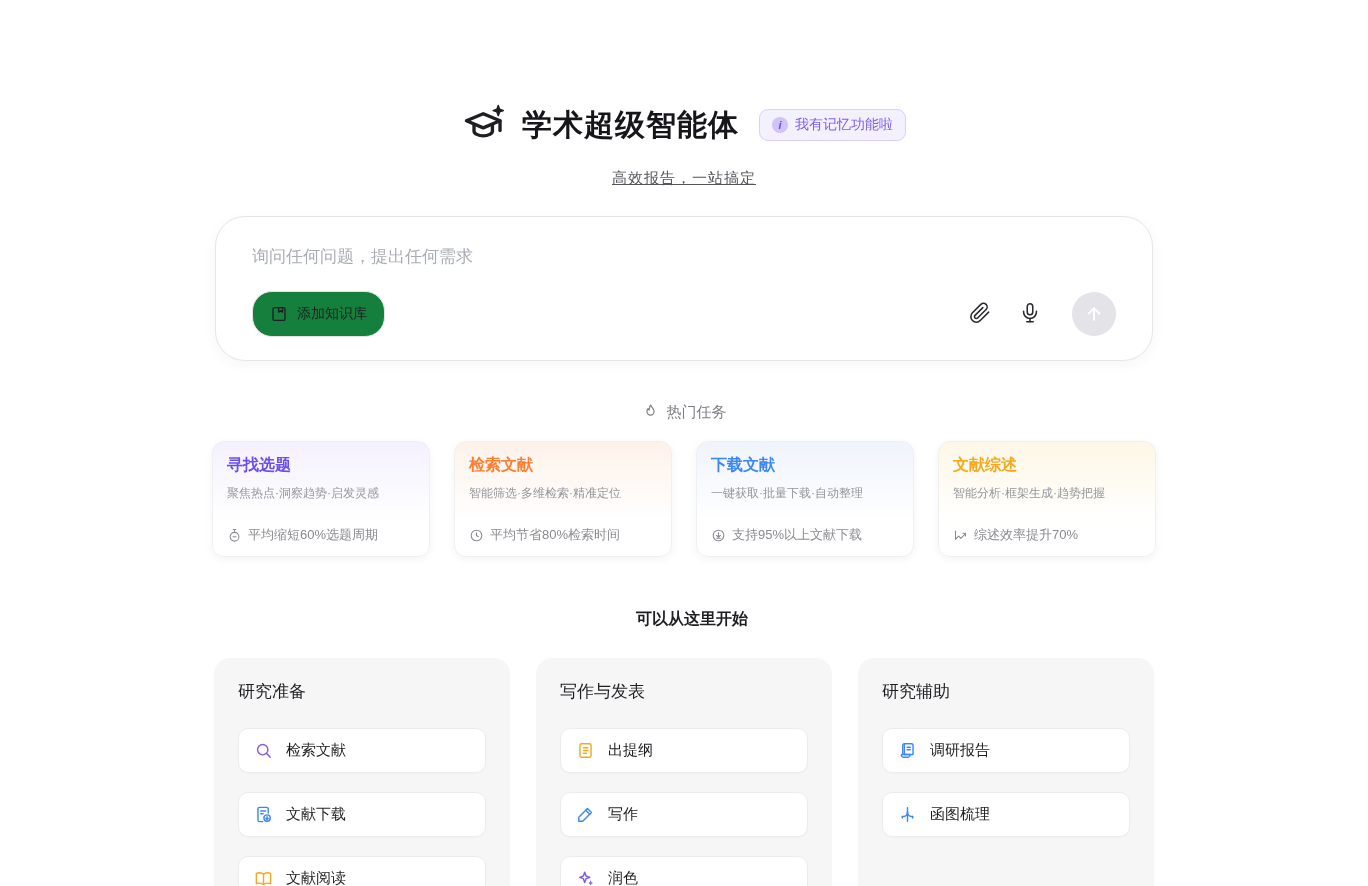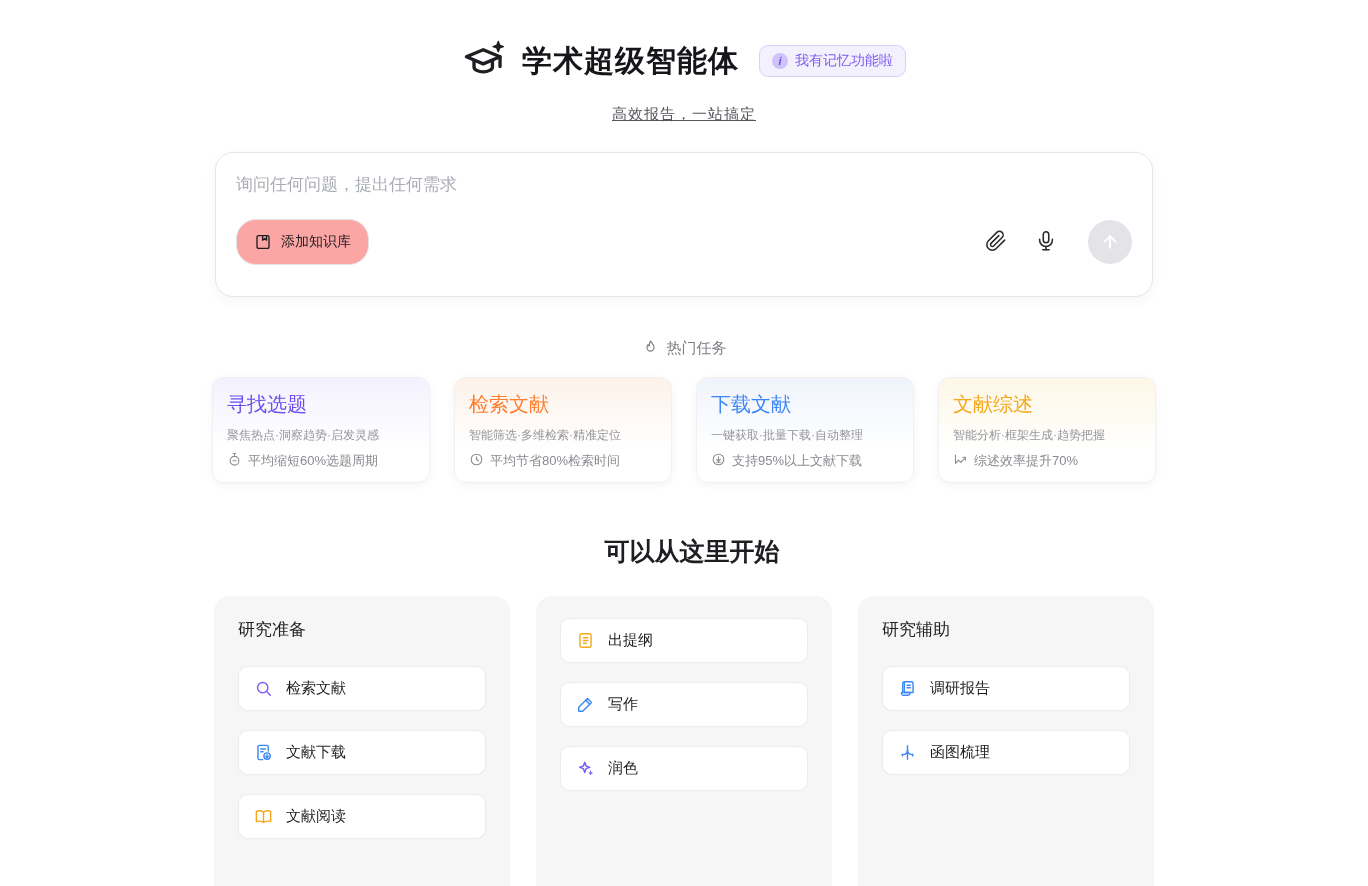--- a/index.html
+++ b/index.html
@@ -1,71 +1,71 @@
 <!DOCTYPE html>
 <html><head>
 <meta charset="utf-8">
 <style>
   * { margin:0; padding:0; box-sizing:border-box; }
   html,body { width:1368px; height:886px; overflow:hidden; background:#ffffff;
     font-family:"Liberation Sans","DejaVu Sans",sans-serif; color:#1f1f23; }
   .page { width:1368px; height:886px; position:relative; }
 
   
-  .header-row { display:flex; align-items:center; justify-content:center; gap:14px; padding-top:40px; }
+  .header-row { display:flex; align-items:center; justify-content:center; gap:14px; padding-top:104px; }
   .logo-icon { width:46px; height:42px; color:#1f1f23; }
   .page-title { font-size:30px; font-weight:700; letter-spacing:1px; color:#16161a; }
   .memory-badge { display:flex; align-items:center; gap:7px; margin-left:6px;
     border:1px solid #d9d0fb; background:#f4f1fe; color:#7c5cf0;
     border-radius:9px; padding:6px 12px; font-size:14px; }
   .info-dot { width:16px; height:16px; border-radius:50%; background:#cfc3f8; color:#6a4ce8;
     font-size:11px; font-weight:700; display:flex; align-items:center; justify-content:center; font-style:italic; }
   .subtitle { text-align:center; margin-top:23px; font-size:15px; color:#55555c; letter-spacing:1px;text-decoration:underline; }
 
   
   .composer { width:938px; margin:28px auto 0; height:145px; background:#fff;
-    border:1px solid #e6e6e9; border-radius:18px; box-shadow:0 4px 14px rgba(0,0,0,0.04);
-    padding:20px 20px 16px; display:flex; flex-direction:column; justify-content:flex-start; }
+    border:1px solid #e6e6e9; border-radius:30px; box-shadow:0 4px 14px rgba(0,0,0,0.04);
+    padding:20px 36px 16px; display:flex; flex-direction:column; justify-content:center; }
   .composer textarea { border:none; outline:none; resize:none; width:100%; height:46px;
     font-size:17px; color:#1f1f23; font-family:inherit; background:transparent; }
   .composer textarea::placeholder { color:#a9adb3; }
   .composer-bottom { display:flex; align-items:center; justify-content:space-between; }
   .kb-button { display:flex; align-items:center; gap:9px; height:46px; padding:0 17px;
-    border:1px solid #e3e3e6; border-radius:20px; background:#fca5a5; font-size:14px;
+    border:1px solid #e3e3e6; border-radius:20px; background:#15803d; font-size:14px;
     color:#1f1f23; cursor:pointer; }
   .kb-button svg { width:18px; height:18px; color:#1f1f23; }
   .composer-actions { display:flex; align-items:center; gap:26px; }
   .icon-btn { background:none; border:none; cursor:pointer; width:24px; height:24px; color:#2a2a2e; padding:0; }
   .icon-btn svg { width:22px; height:22px; }
   .send-btn { width:44px; height:44px; border-radius:50%; background:#e4e4e8; border:none;
     display:flex; align-items:center; justify-content:center; cursor:pointer; margin-left:4px; }
   .send-btn svg { width:20px; height:20px; color:#ffffff; }
 
   
   .hot-label { display:flex; justify-content:center; gap:8px;
     margin-top:42px; color:#7e7e85; font-size:15px; }
   .hot-label svg { width:17px; height:17px; }
   .hot-cards { width:944px; margin:19px auto 0; display:grid; grid-template-columns:repeat(4,1fr); gap:24px; }
   .hot-card { border-radius:12px; border:1px solid #f0f0f2; padding:13px 14px 12px;
     box-shadow:0 2px 8px rgba(0,0,0,0.05); cursor:pointer; background:#fff; }
   .hot-card.c1 { background:linear-gradient(180deg,#f4f1fe 0%,#ffffff 70%); }
   .hot-card.c2 { background:linear-gradient(180deg,#fdf2ea 0%,#ffffff 70%); }
   .hot-card.c3 { background:linear-gradient(180deg,#eff4fc 0%,#ffffff 70%); }
   .hot-card.c4 { background:linear-gradient(180deg,#fdf7e6 0%,#ffffff 70%); }
-  .hot-card h3 { font-size:20px; font-weight:400; }
+  .hot-card h3 { font-size:16px; font-weight:700; }
   .hot-card.c1 h3 { color:#6c4df0; }
   .hot-card.c2 h3 { color:#ff7d2e; }
   .hot-card.c3 h3 { color:#3d87f5; }
   .hot-card.c4 h3 { color:#f5a81c; }
   .hot-desc { margin-top:9px; font-size:12px; color:#95959b; }
-  .hot-stat { margin-top:8px; font-size:13px; color:#8a8a90; display:flex; align-items:flex-start; gap:6px; }
+  .hot-stat { margin-top:24px; font-size:13px; color:#8a8a90; display:flex; align-items:center; gap:6px; }
   .hot-stat svg { width:15px; height:15px; flex:none; }
 
   
-  .start-title { text-align:center; margin-top:52px; font-size:25px; font-weight:700; color:#1d1d22;padding-left:16px; }
+  .start-title { text-align:center; margin-top:52px; font-size:16px; font-weight:700; color:#1d1d22;padding-left:16px; }
   .groups { width:940px; margin:28px auto 0; display:grid; grid-template-columns:repeat(3,1fr); gap:26px; }
   .group { background:#f6f6f7; border-radius:16px; padding:22px 24px 24px; height:320px; }
   .group h4 { font-size:17px; font-weight:400; color:#1f1f23; margin-bottom:25px; }
   .group-item { background:#fff; border:1px solid #ececef; border-radius:10px; height:45px;
     display:flex; align-items:center; gap:13px; padding:0 15px; margin-bottom:19px;
     font-size:15px; color:#1f1f23; cursor:pointer; box-shadow:0 1px 2px rgba(0,0,0,0.02); }
   .group-item svg { width:19px; height:19px; flex:none; }
   .ic-purple { color:#7c5cf0; } .ic-blue { color:#3d87f5; } .ic-amber { color:#f5a81c; }
 </style>
 </head>
@@ -210,20 +210,21 @@
       <div class="group-item">
         <svg class="ic-amber" viewBox="0 0 24 24" fill="none" stroke="currentColor" stroke-width="1.8" stroke-linecap="round" stroke-linejoin="round">
           <path d="M3 5.5c2.6-1.1 5.4-1.1 9 1 3.6-2.1 6.4-2.1 9-1v13c-2.6-1.1-5.4-1.1-9 1-3.6-2.1-6.4-2.1-9-1v-13z"></path>
           <path d="M12 6.5v13"></path>
         </svg>
         <span>文献阅读</span>
       </div>
     </div>
 
     <div class="group">
+      <h4>写作与发表</h4>
       <div class="group-item">
         <svg class="ic-amber" viewBox="0 0 24 24" fill="none" stroke="currentColor" stroke-width="1.8" stroke-linecap="round" stroke-linejoin="round">
           <rect x="5" y="3.5" width="14" height="17" rx="2"></rect>
           <path d="M9.5 8.5h5.5"></path>
             <path d="M9.5 12h5.5"></path>
             <path d="M9.5 15.5h3.5"></path>
         </svg>
         <span>出提纲</span>
       </div>
       <div class="group-item">

